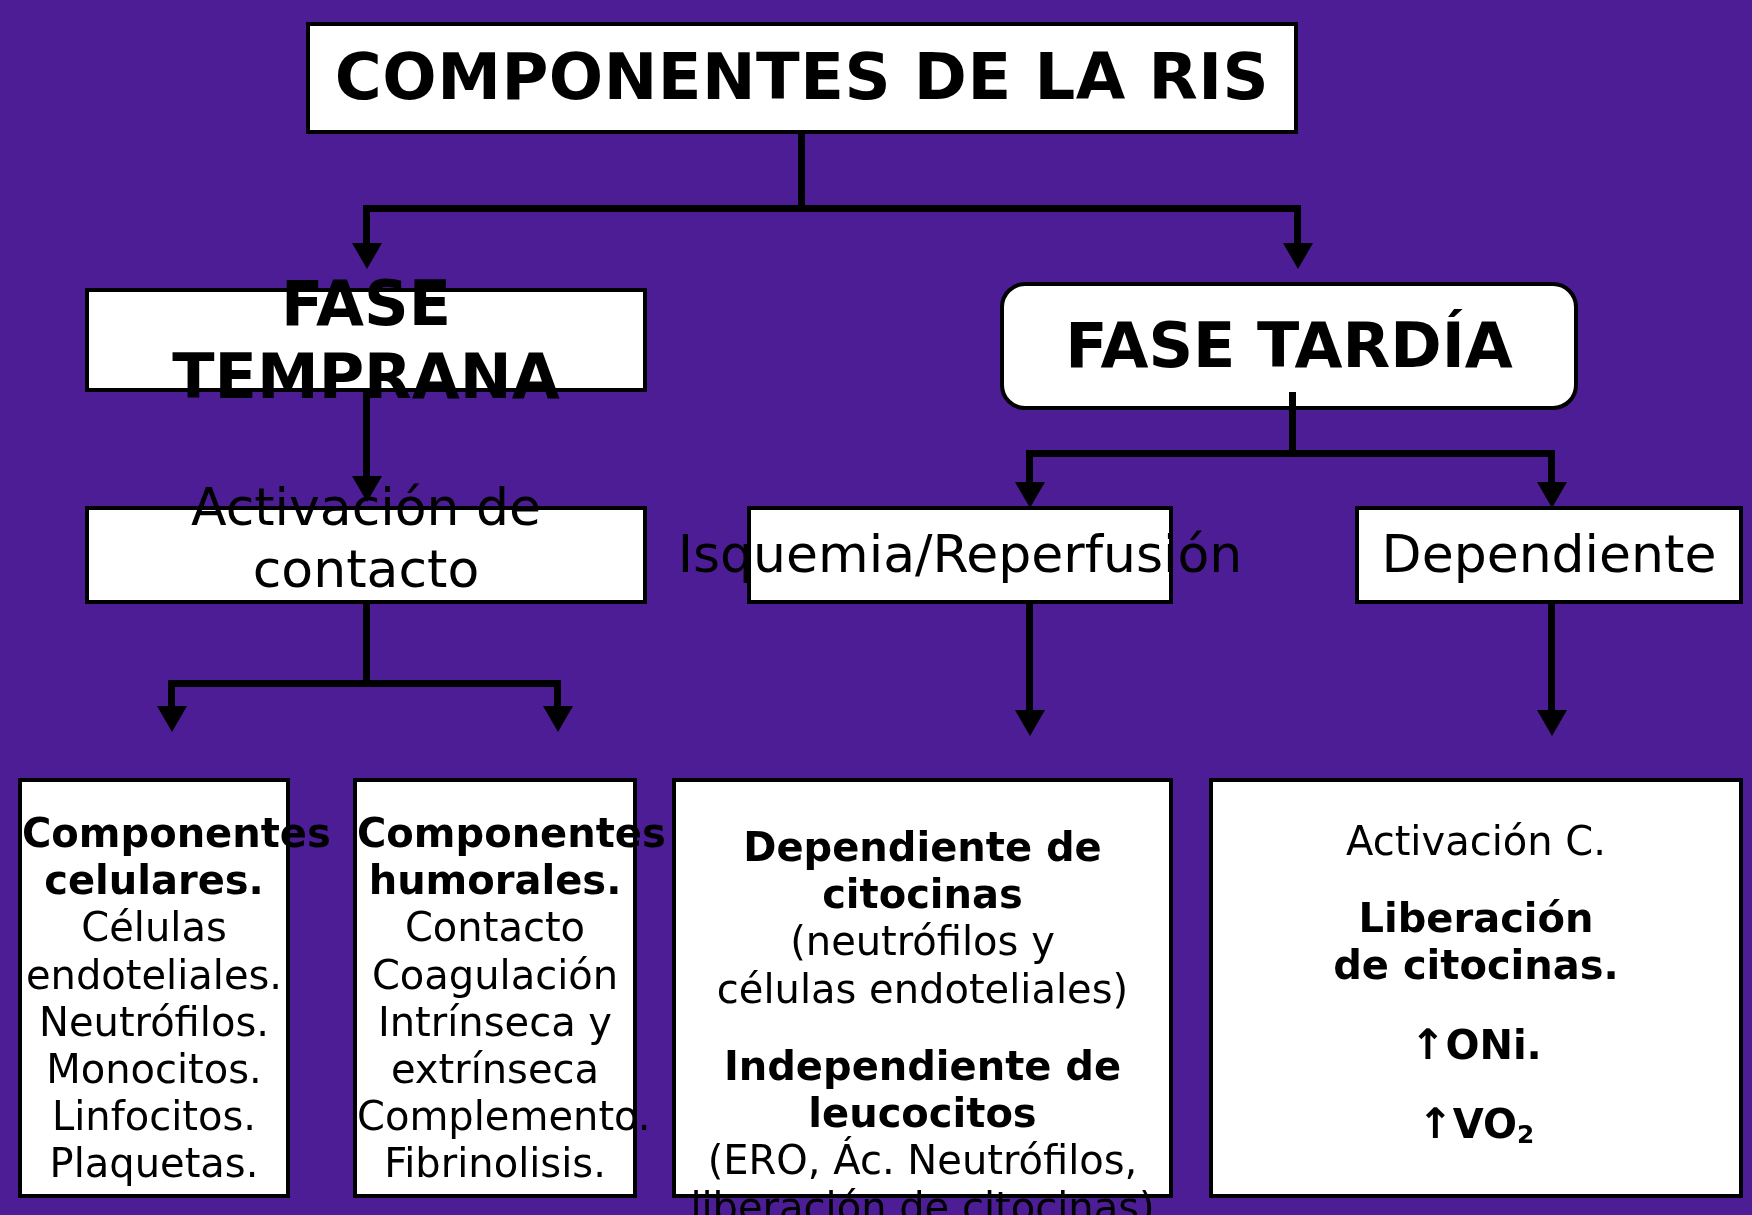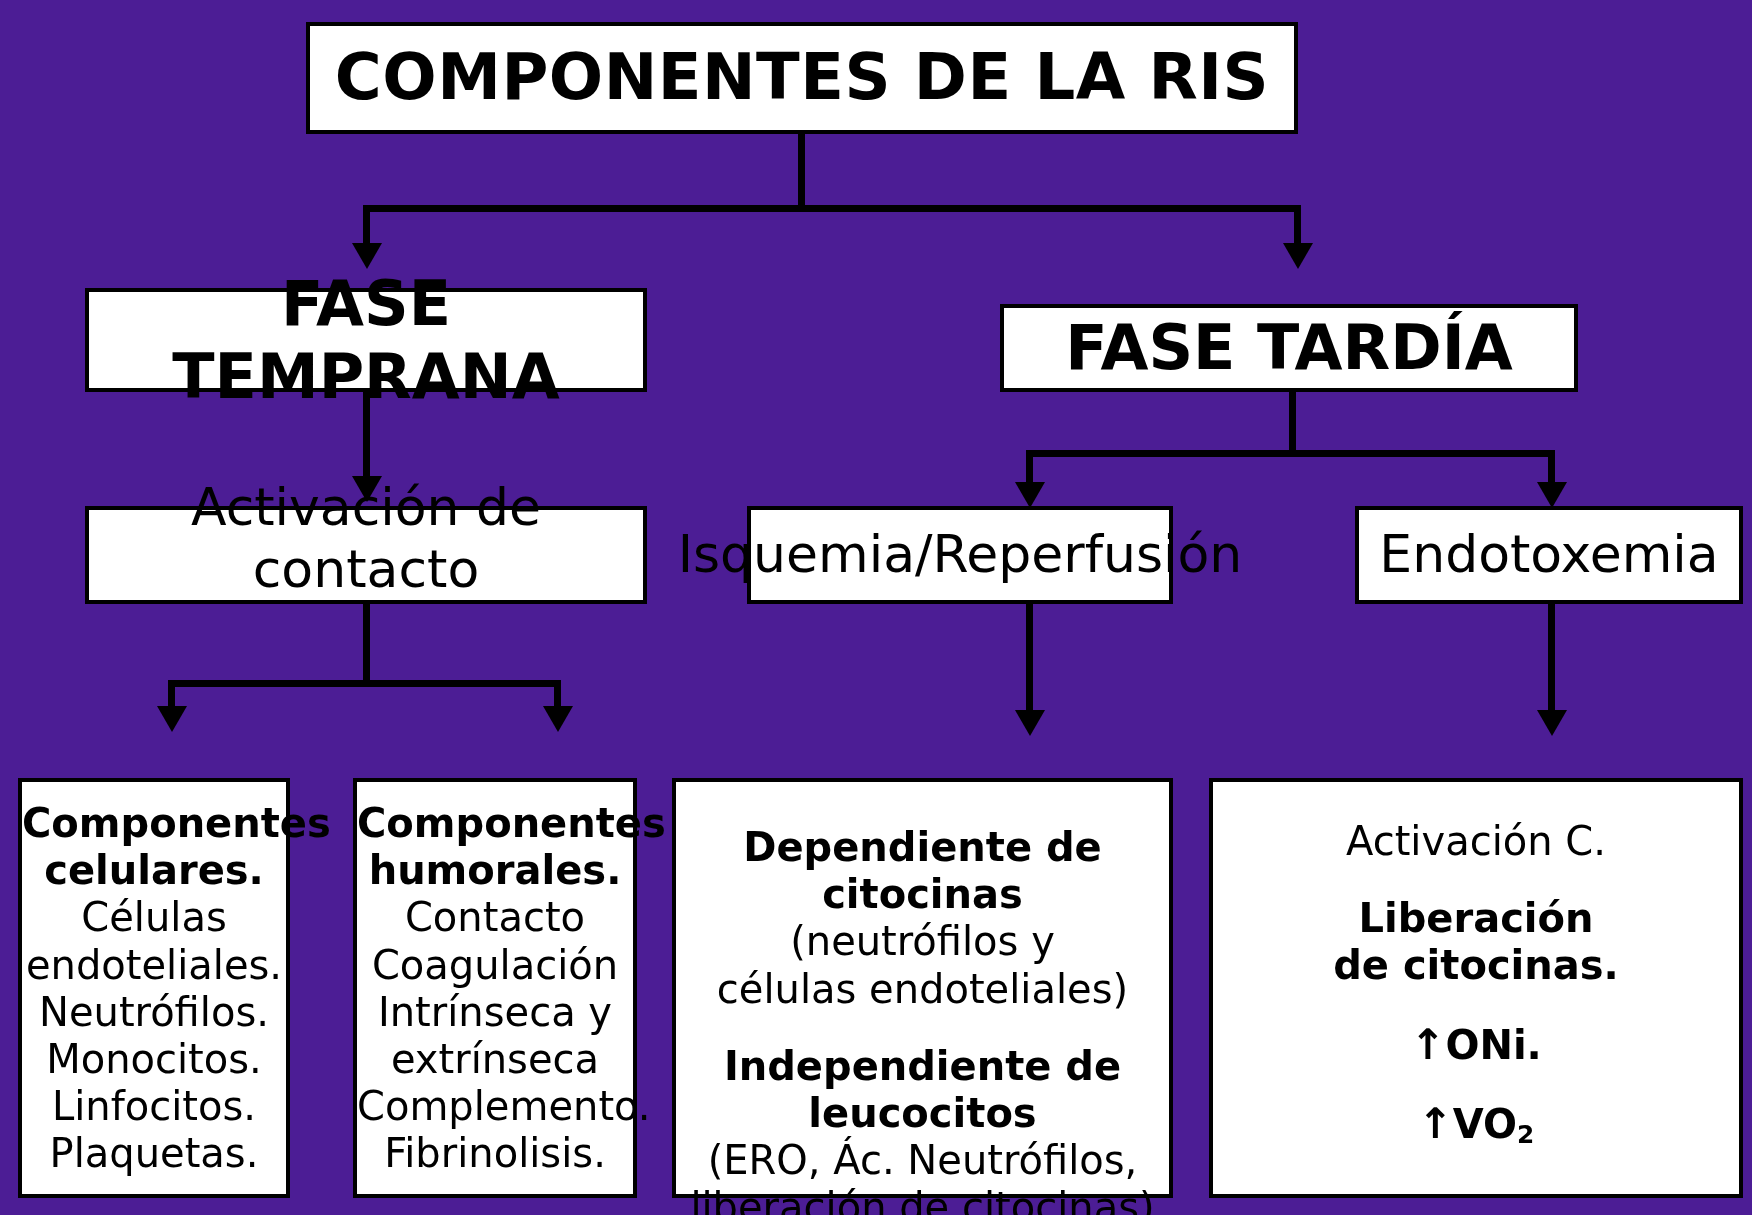--- a/index.html
+++ b/index.html
@@ -38,21 +38,21 @@
     font-weight: bold;
     font-size: 62px;
   }
   .box-node {
     font-weight: normal;
     font-size: 52px;
   }
   .box-leaf {
     font-size: 40px;
     align-items: flex-start;
-    padding-top: 18px;
+    padding-top: 28px;
   }
   .leaf-inner {
     width: 100%;
     text-align: center;
   }
   .bold-line { font-weight: bold; }
   .gap-line { display: block; height: 30px; }
   .sym-line {
     font-weight: bold;
     font-size: 40px;
@@ -94,21 +94,21 @@
   <div class="hline" style="left:363px; top:205px; width:938px;"></div>
   <div class="vline" style="left:363px; top:205px; height:42px;"></div>
   <div class="arrowhead" style="left:352px; top:243px;"></div>
   <div class="vline" style="left:1294px; top:205px; height:42px;"></div>
   <div class="arrowhead" style="left:1283px; top:243px;"></div>
 
   <div class="box box-phase" style="left:85px; top:288px; width:562px; height:104px;">
     <span>FASE TEMPRANA</span>
   </div>
 
-  <div class="box box-phase" style="left:1000px; top:304px; width:578px; height:88px;">
+  <div class="box box-phase" style="left:1000px; top:282px; width:578px; height:128px;border-radius:25px;">
     <span>FASE TARDÍA</span>
   </div>
 
   <div class="vline" style="left:363px; top:392px; height:86px;"></div>
   <div class="arrowhead" style="left:352px; top:476px;"></div>
 
   <div class="vline" style="left:1289px; top:392px; height:62px;"></div>
   <div class="hline" style="left:1026px; top:450px; width:529px;"></div>
   <div class="vline" style="left:1026px; top:450px; height:36px;"></div>
   <div class="arrowhead" style="left:1015px; top:482px;"></div>
@@ -117,21 +117,21 @@
 
   <div class="box box-node" style="left:85px; top:506px; width:562px; height:98px;align-items:flex-end;">
     <span>Activación de contacto</span>
   </div>
 
   <div class="box box-node" style="left:747px; top:506px; width:426px; height:98px;">
     <span>Isquemia/Reperfusión</span>
   </div>
 
   <div class="box box-node" style="left:1355px; top:506px; width:388px; height:98px;">
-    <span>Endotoxemia</span>
+    <span>Dependiente</span>
   </div>
 
   <div class="vline" style="left:363px; top:604px; height:80px;"></div>
   <div class="hline" style="left:168px; top:680px; width:393px;"></div>
   <div class="vline" style="left:168px; top:680px; height:32px;"></div>
   <div class="arrowhead" style="left:157px; top:706px;"></div>
   <div class="vline" style="left:554px; top:680px; height:32px;"></div>
   <div class="arrowhead" style="left:543px; top:706px;"></div>
 
   <div class="vline" style="left:1026px; top:604px; height:110px;"></div>

